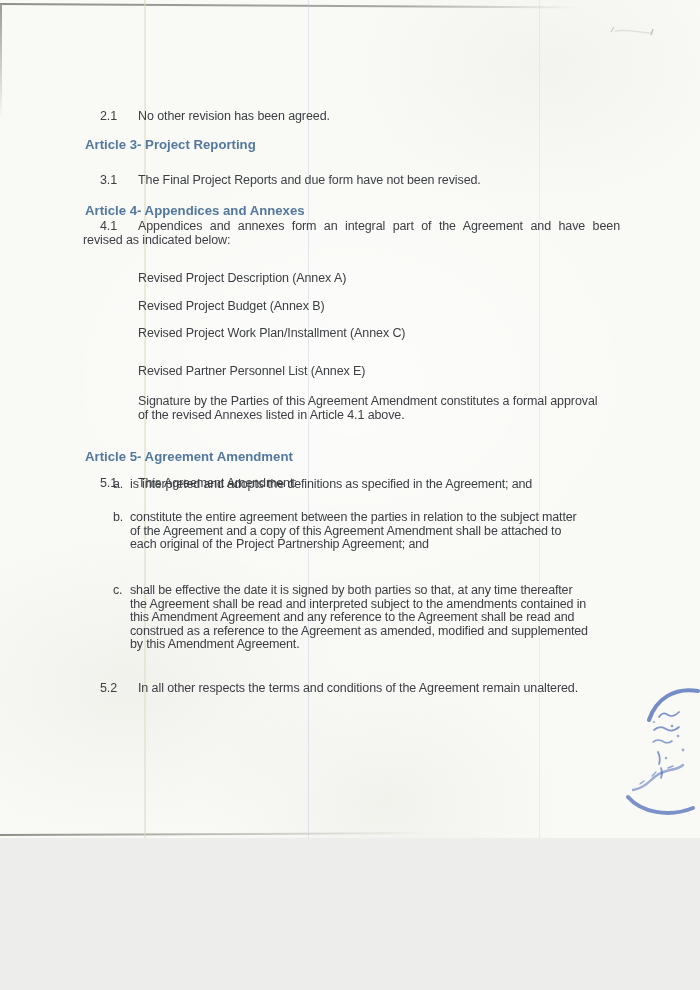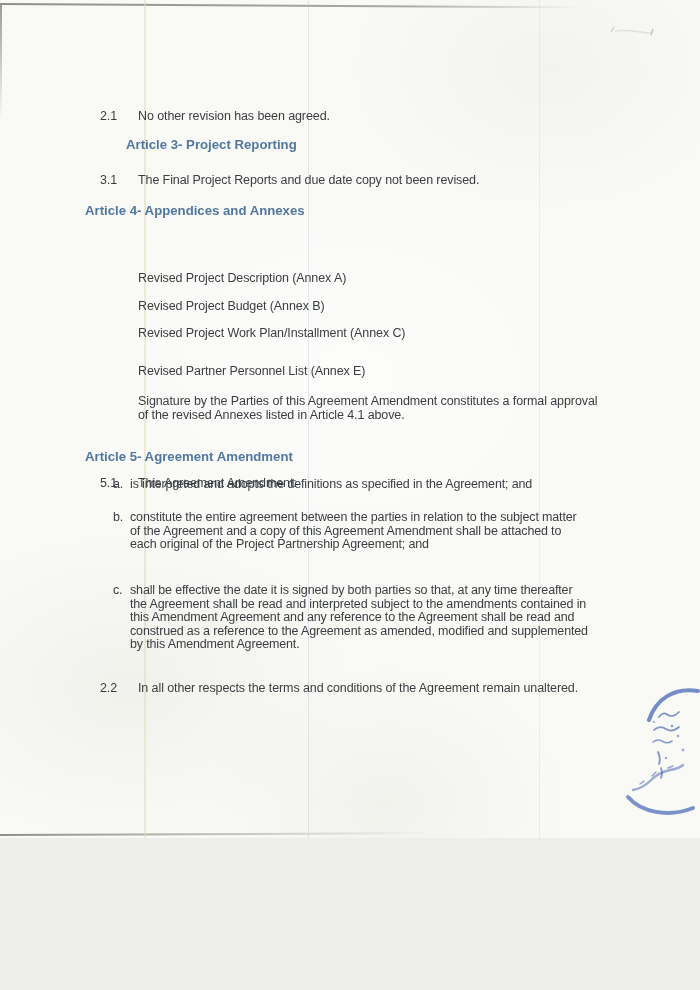--- a/index.html
+++ b/index.html
@@ -87,26 +87,30 @@
   <div class="fold fold-3"></div>
 
   <svg class="pen-mark" viewBox="0 0 105 28">
     <path d="M26 12 l3 -5" stroke="#b4b4b0" stroke-width="1.2" fill="none" opacity="0.7"></path>
     <path d="M30 11 C 45 9 55 13 66 13" stroke="#d2d2ce" stroke-width="1.4" fill="none" opacity="0.6"></path>
     <path d="M66 15 l2 -6" stroke="#aeaeaa" stroke-width="1.3" fill="none" opacity="0.75"></path>
   </svg>
 
   <p class="blk" style="top:97px;"><span class="num">2.1</span><span>No other revision has been agreed.</span></p>
 
-  <h3 class="heading" style="top:124px;margin-left:41px;">Article 3- Project Reporting</h3>
+  <h3 class="heading" style="top:124px;">Article 3- Project Reporting</h3>
 
-  <p class="blk" style="top:161px;"><span class="num">3.1</span><span>The Final Project Reports and due date copy not been revised.</span></p>
+  <p class="blk" style="top:161px;"><span class="num">3.1</span><span>The Final Project Reports and due form have not been revised.</span></p>
 
   <h3 class="heading" style="top:190px;">Article 4- Appendices and Annexes</h3>
 
+  <div class="blk" style="top:220px;">
+    <span class="line jfull"><span class="num">4.1</span><span>Appendices and annexes form an integral part of the Agreement and have been</span></span>
+    <span class="line">revised as indicated below:</span>
+  </div>
 
   <p class="blk indent" style="top:259px;">Revised Project Description (Annex A)</p>
   <p class="blk indent" style="top:287px;">Revised Project Budget (Annex B)</p>
   <p class="blk indent" style="top:314px;">Revised Project Work Plan/Installment (Annex C)</p>
   <p class="blk indent" style="top:352px;">Revised Partner Personnel List (Annex E)</p>
 
   <div class="blk indent" style="top:395px;">
     <span class="line">Signature by the Parties of this Agreement Amendment constitutes a formal approval</span>
     <span class="line">of the revised Annexes listed in Article 4.1 above.</span>
   </div>
@@ -129,21 +133,21 @@
 
   <div class="li" style="top:584px;">
     <span class="letter">c.</span>
     <span class="line">shall be effective the date it is signed by both parties so that, at any time thereafter</span>
     <span class="line">the Agreement shall be read and interpreted subject to the amendments contained in</span>
     <span class="line">this Amendment Agreement and any reference to the Agreement shall be read and</span>
     <span class="line">construed as a reference to the Agreement as amended, modified and supplemented</span>
     <span class="line">by this Amendment Agreement.</span>
   </div>
 
-  <p class="blk" style="top:669px;"><span class="num">2.2</span><span>In all other respects the terms and conditions of the Agreement remain unaltered.</span></p>
+  <p class="blk" style="top:669px;"><span class="num">5.2</span><span>In all other respects the terms and conditions of the Agreement remain unaltered.</span></p>
 
   <svg class="stamp" viewBox="0 0 76 138">
     <g stroke="#4062b4" fill="none" stroke-linecap="round">
       <path d="M74 5 C 50 1 32 13 25 34" stroke-width="4" opacity="0.72"></path>
       <path d="M4 111 C 17 126 44 132 69 122" stroke-width="4" opacity="0.68"></path>
       <path d="M35 31 q4 -6 9 -2 q5 3 11 -3" stroke-width="1.7" opacity="0.7"></path>
       <path d="M30 44 q6 -5 12 -1 q6 4 13 -2" stroke-width="1.7" opacity="0.65"></path>
       <path d="M29 56 q5 -4 11 0 q4 2 8 -1" stroke-width="1.6" opacity="0.6"></path>
       <path d="M34 66 q3 6 1 12" stroke-width="1.8" opacity="0.65"></path>
       <path d="M37 82 q2 5 0 10" stroke-width="1.8" opacity="0.6"></path>

